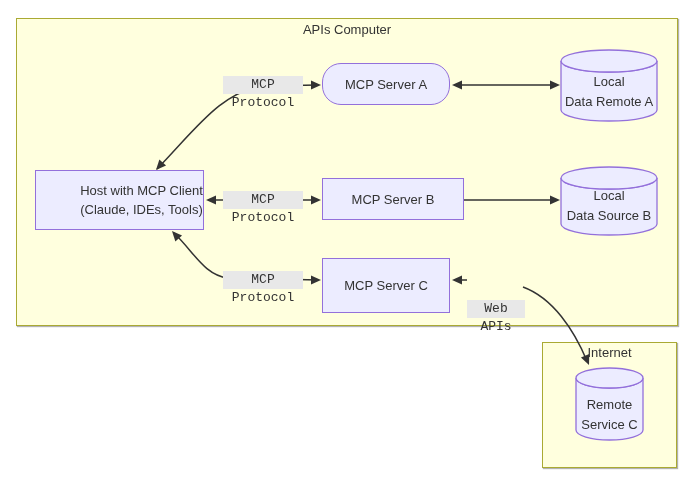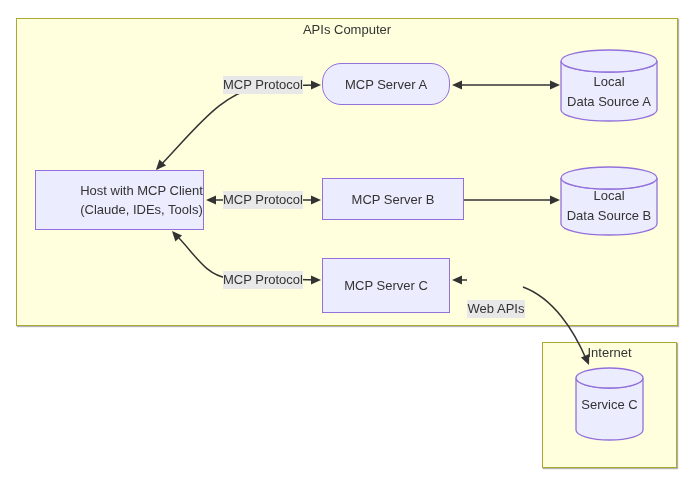--- a/index.html
+++ b/index.html
@@ -64,20 +64,21 @@
   }
   .edge-label {
     position: absolute;
     background: var(--edge-label-bg);
     font-size: 13px;
     line-height: 18px;
     height: 18px;
     text-align: center;
     z-index: 3;
     color: var(--text);
+    font-family: Liberation Mono, monospace;
   }
   .cyl-text {
     position: absolute;
     font-size: 13px;
     line-height: 20px;
     text-align: center;
     z-index: 3;
     color: var(--text);
   }
 </style>
@@ -147,29 +148,30 @@
   <div class="node-rect" style="left:322px; top:178px; width:142px; height:42px;">
     <span>MCP Server B</span>
   </div>
 
   <div class="node-rect" style="left:322px; top:258px; width:128px; height:55px;">
     <span>MCP Server C</span>
   </div>
 
   <div class="cyl-text" style="left:561px; top:72px; width:96px;">
     <div>Local</div>
-    <div>Data Source A</div>
+    <div>Data Remote A</div>
   </div>
 
   <div class="cyl-text" style="left:561px; top:186px; width:96px;">
     <div>Local</div>
     <div>Data Source B</div>
   </div>
 
   <div class="cyl-text" style="left:567px; top:395px; width:85px;">
+    <div>Remote</div>
     <div>Service C</div>
   </div>
 
   <div class="edge-label" style="left:223px; top:76px; width:80px;">MCP Protocol</div>
 
   <div class="edge-label" style="left:223px; top:191px; width:80px;">MCP Protocol</div>
 
   <div class="edge-label" style="left:223px; top:271px; width:80px;">MCP Protocol</div>
 
   <div class="edge-label" style="left:467px; top:271px; width:58px;margin-top:29px;">Web APIs</div>

